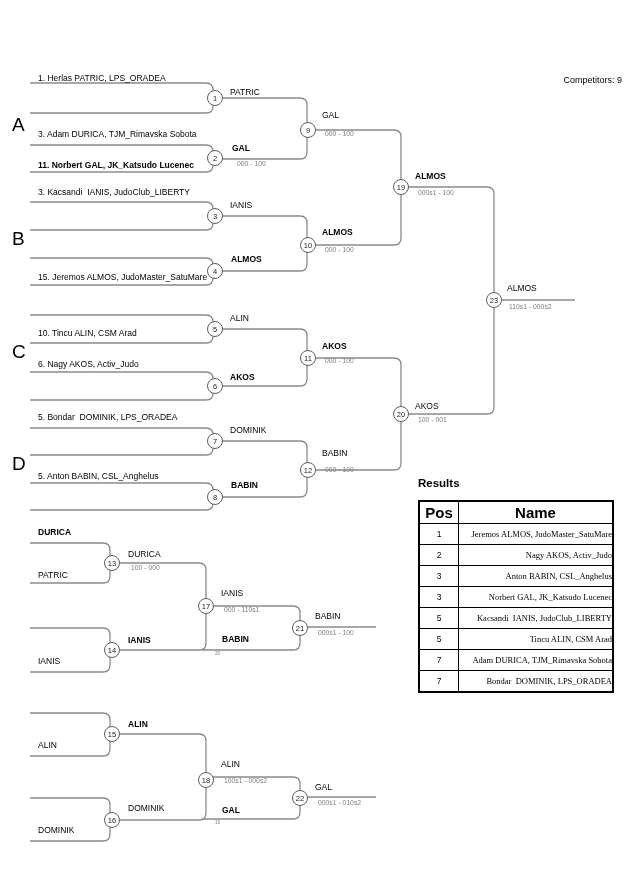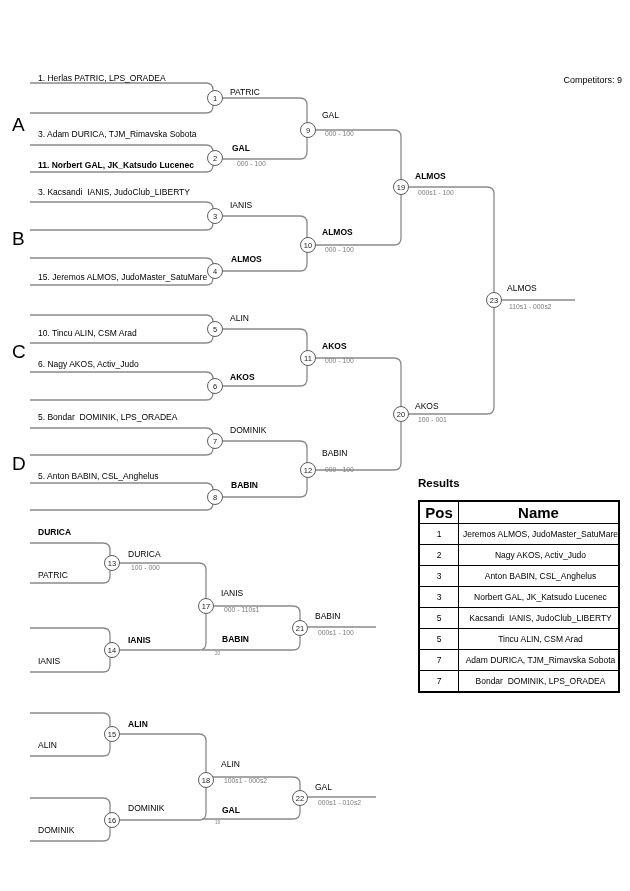--- a/index.html
+++ b/index.html
@@ -19,21 +19,21 @@
           background:#fff;z-index:3;display:flex;align-items:center;justify-content:center;
           font-size:7.5px;color:#1a1a1a;}
   .res-title{position:absolute;left:418px;top:477px;width:187px;text-align:left;
              font-size:11.5px;font-weight:bold;z-index:2;}
   table.res{position:absolute;left:418px;top:500px;border-collapse:collapse;border:2px solid #000;z-index:2;}
   table.res th,table.res td{border:1px solid #000;white-space:pre;overflow:visible;}
   table.res th{height:19px;font-size:15px;font-weight:bold;text-align:center;}
   table.res td{height:18px;font-size:8.5px;}
   td.pos,th.pos{width:36px;text-align:center;}
   td.name,th.name{width:149px;}
-  td.name{text-align:center;padding:0 0 0 4px;}
+  td.name{text-align:right;padding:0 0 0 4px;font-family:Liberation Serif, serif;}
 </style>
 </head>
 <body>
 
 <div class="page">
 
   <div class="competitors">Competitors: 9</div>
 
   <svg class="lines" width="630" height="891">
     <path d="M30 83 H206 Q213 83 213 90 V106 Q213 113 206 113 H30"></path>

